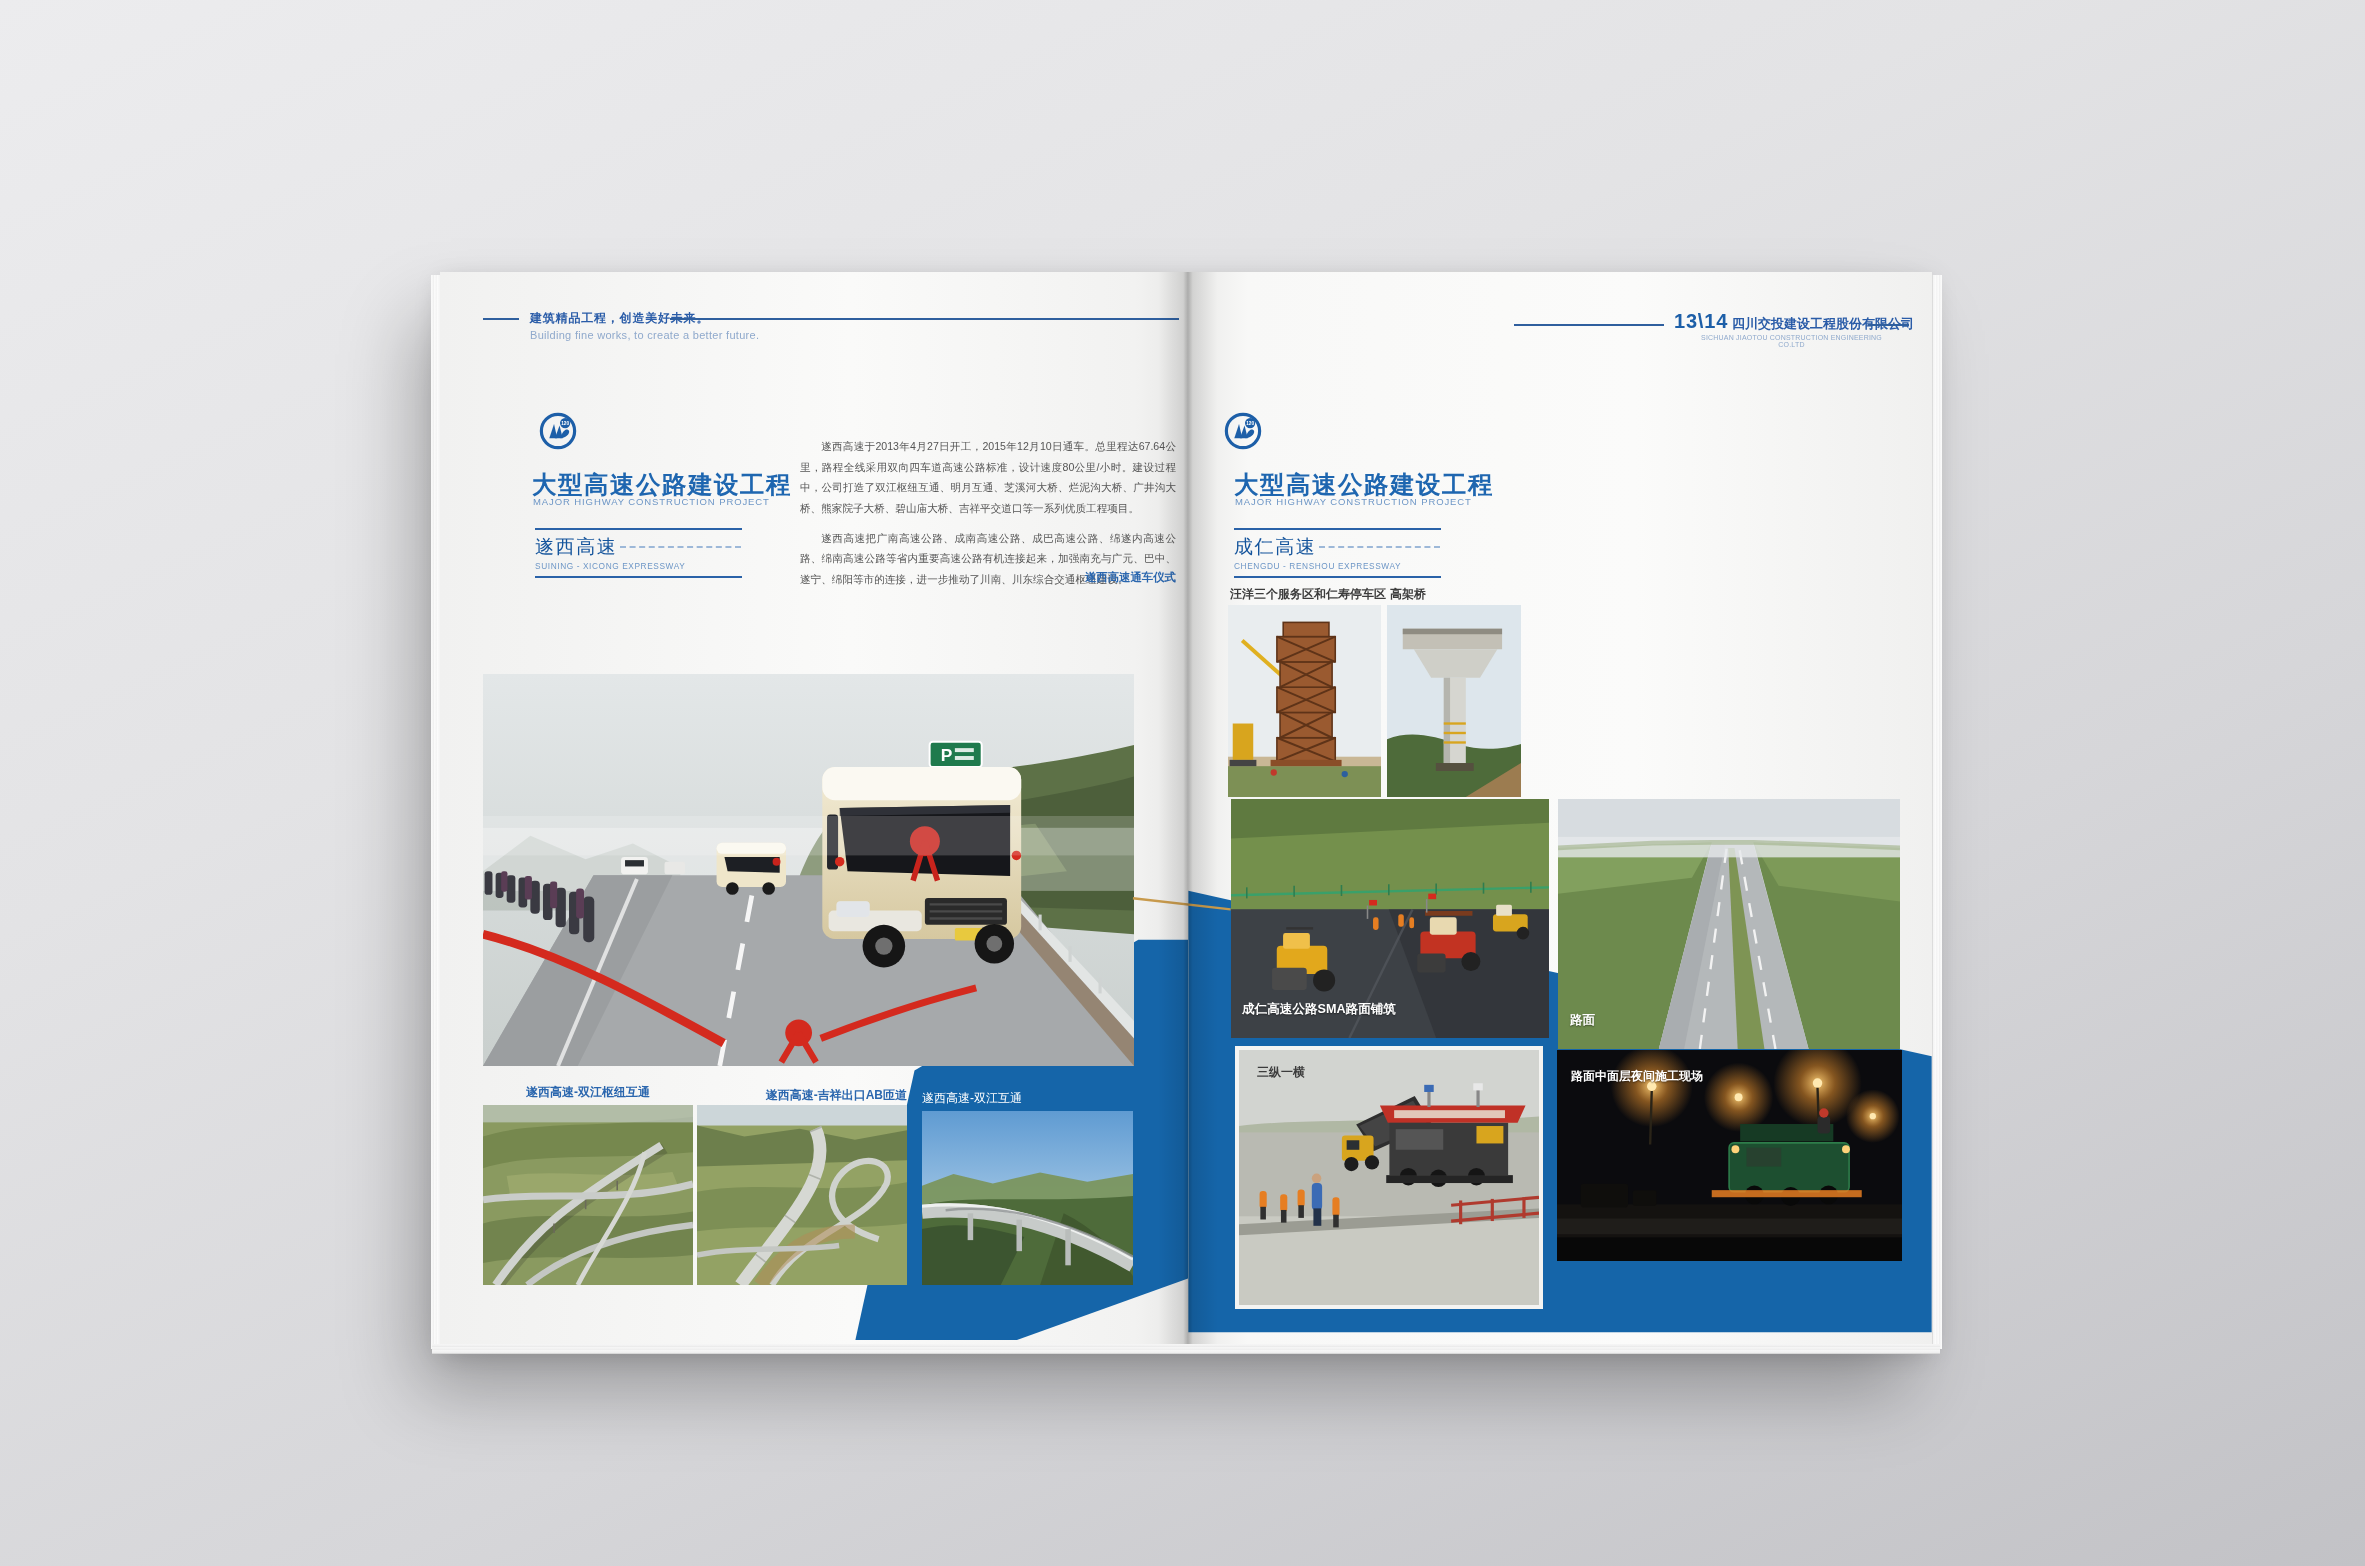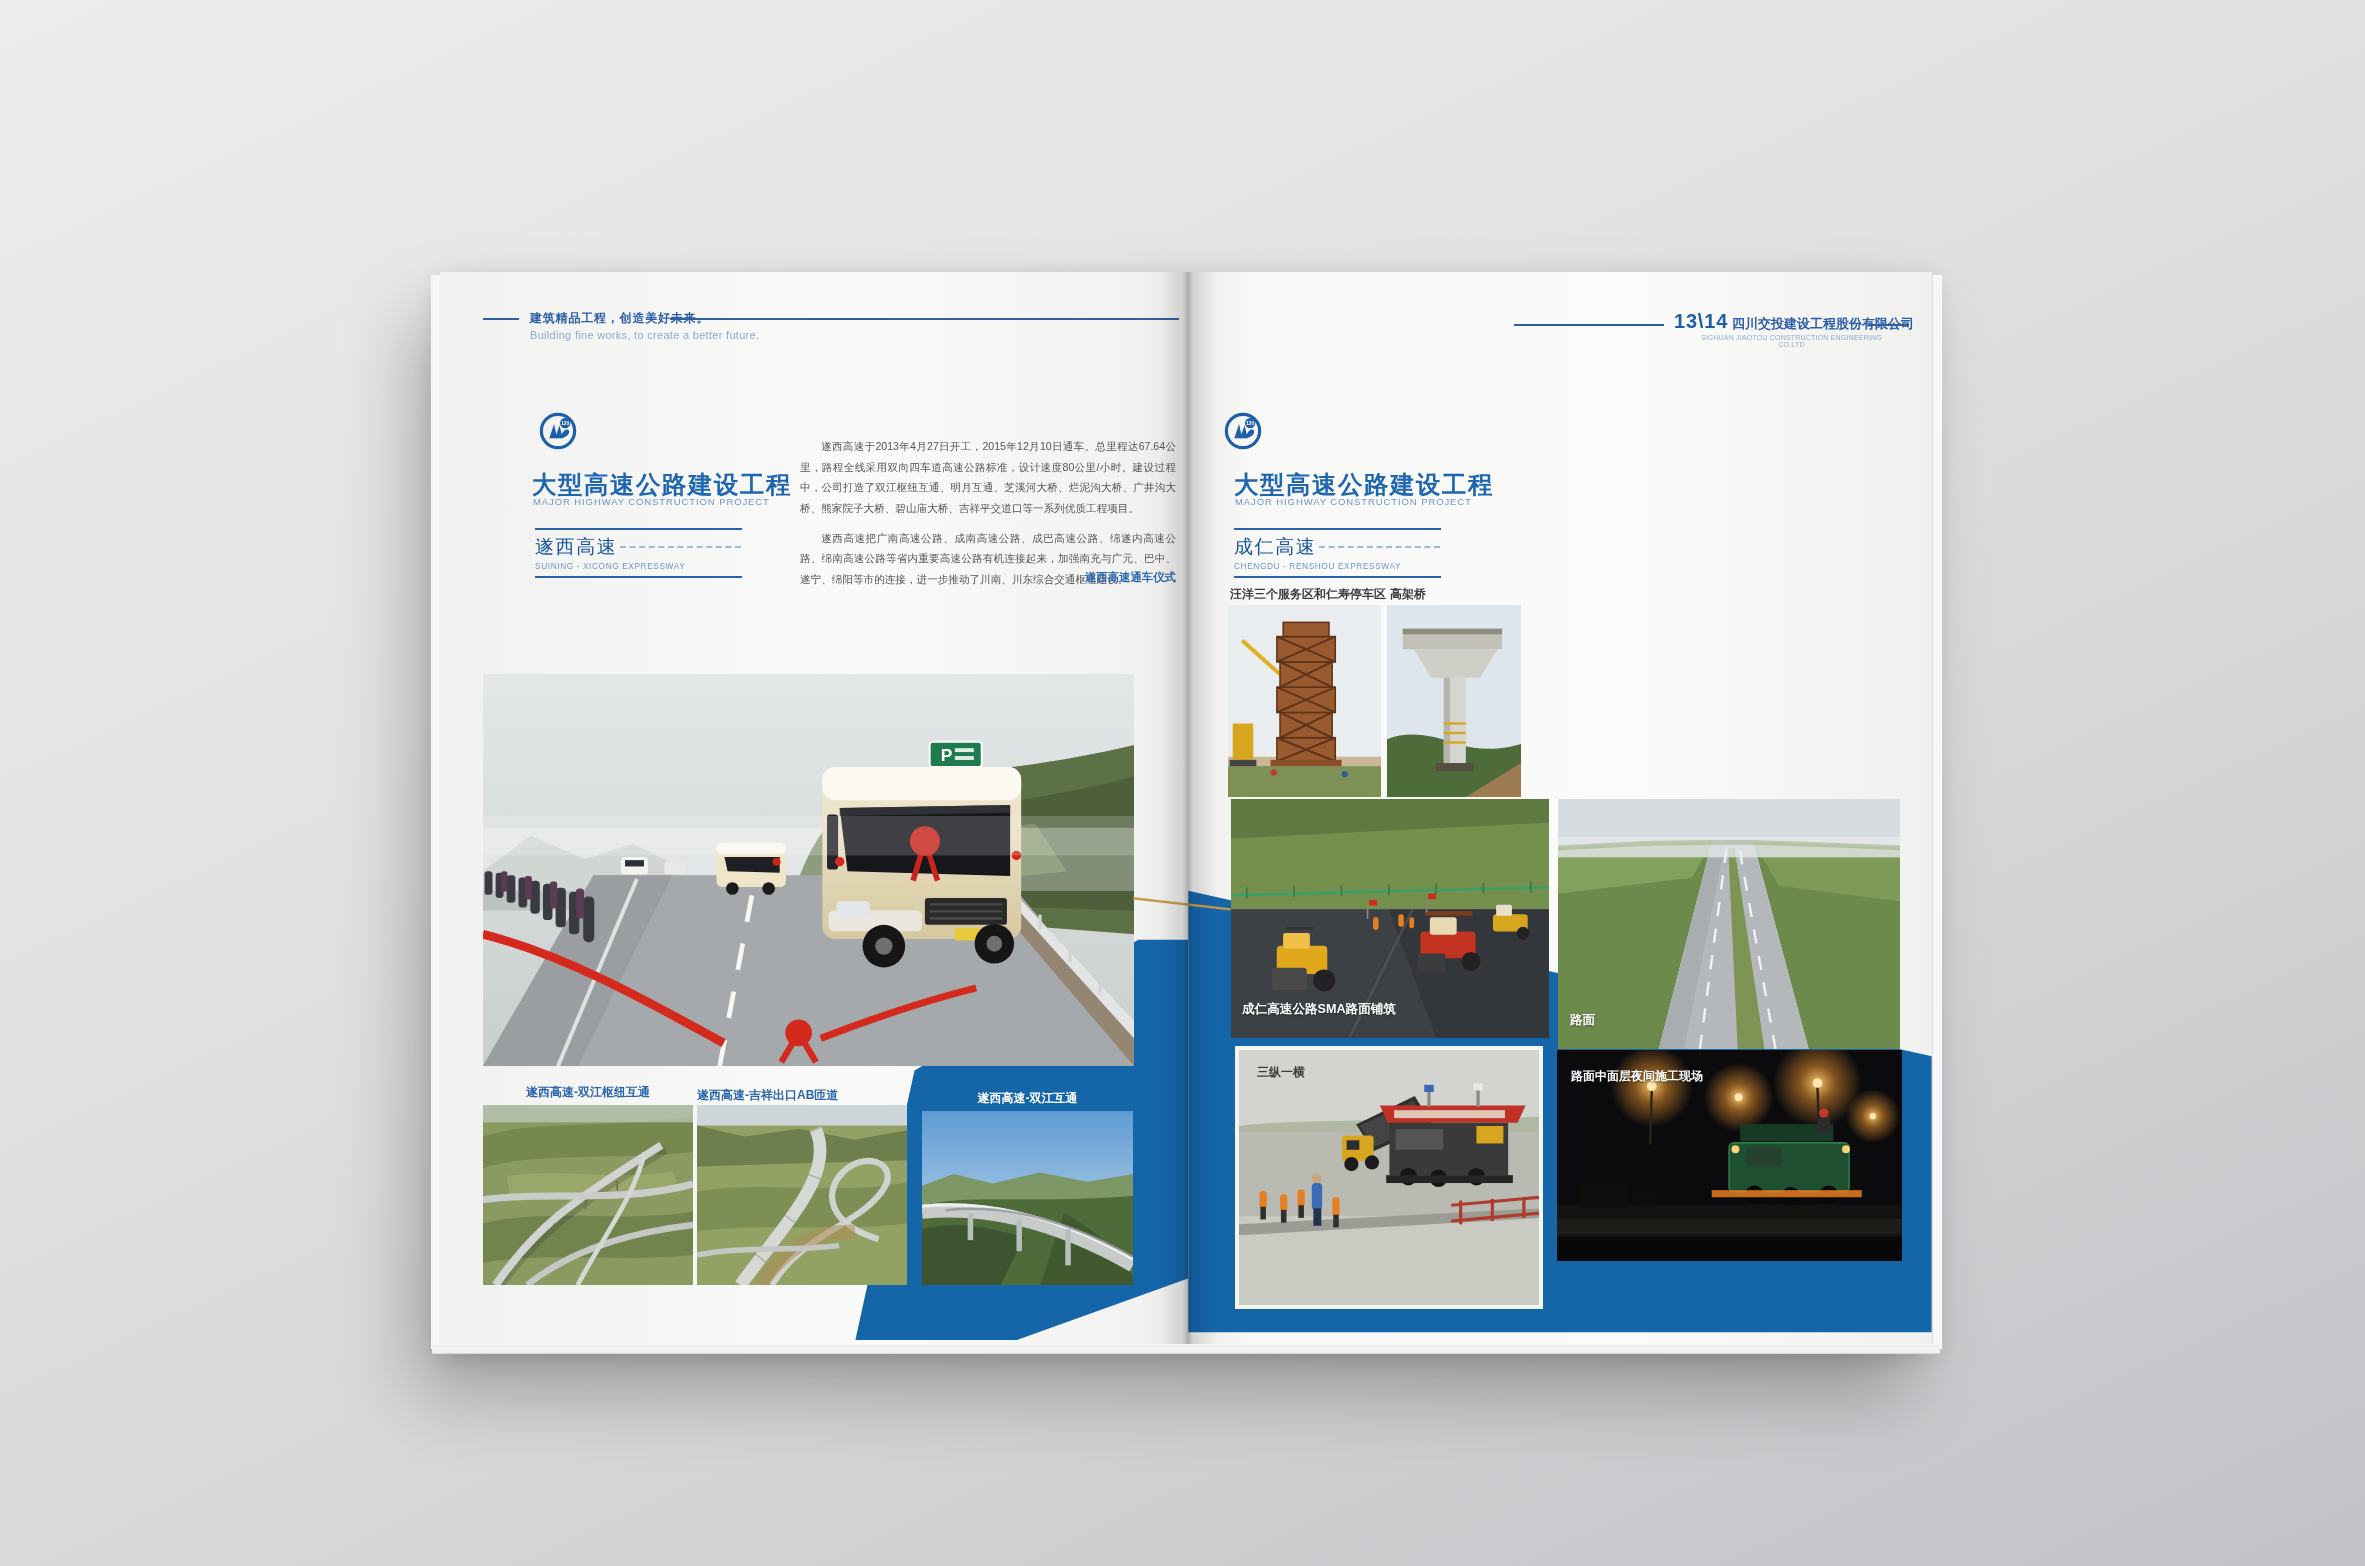--- a/index.html
+++ b/index.html
@@ -188,22 +188,22 @@
             <circle cx="560" cy="212" r="19" fill="#c8231c"></circle>
             <path d="M560,212 L545,262 M560,212 L576,262" stroke="#c8231c" stroke-width="7"></path>
             <circle cx="452" cy="238" r="6" fill="#d42a1e"></circle>
               <circle cx="676" cy="230" r="6" fill="#d42a1e"></circle>
           </g>
           <rect y="180" width="825" height="50" fill="#ffffff" opacity=".18"></rect>
         </svg>
       </div>
 
       <div class="abs photo-caption-blue" style="left:43px;top:812px;width:210px;text-align:center;">遂西高速-双江枢纽互通</div>
-      <div class="abs photo-caption-blue" style="left:257px;top:815px;width:210px;text-align:left;">遂西高速-吉祥出口AB匝道</div>
-      <div class="abs" style="left:482px;top:818px;width:211px;text-align:center;color:#ffffff;font-weight:bold;font-size:12px;z-index:6;">遂西高速-双江互通</div>
+      <div class="abs photo-caption-blue" style="left:257px;top:815px;width:210px;text-align:right;">遂西高速-吉祥出口AB匝道</div>
+      <div class="abs" style="left:482px;top:818px;width:211px;color:#ffffff;font-weight:normal;font-size:12px;z-index:6;">遂西高速-双江互通</div>
 
       <div class="photo" style="left:43px;top:833px;width:210px;height:180px;">
         <svg viewBox="0 0 266 228" preserveAspectRatio="none">
           <rect width="266" height="228" fill="#8a9a60"></rect>
           <path d="M0,40 C60,20 140,30 266,15 L266,60 C160,70 60,60 0,80 Z" fill="#76884e"></path>
           <path d="M0,150 C80,130 180,150 266,135 L266,190 C170,200 80,185 0,200 Z" fill="#72844e"></path>
           <path d="M30,90 C90,80 170,95 240,85 L250,110 C170,120 90,110 35,118 Z" fill="#9aa76b"></path>
           <rect y="0" width="266" height="22" fill="#c3ccc6" opacity=".7"></rect>
           <path d="M20,228 C70,160 110,130 230,55" stroke="#22222233" stroke-width="14" fill="none"></path>
           <path d="M16,228 C66,156 106,126 226,51" stroke="#d0d3cf" stroke-width="10" fill="none"></path>

